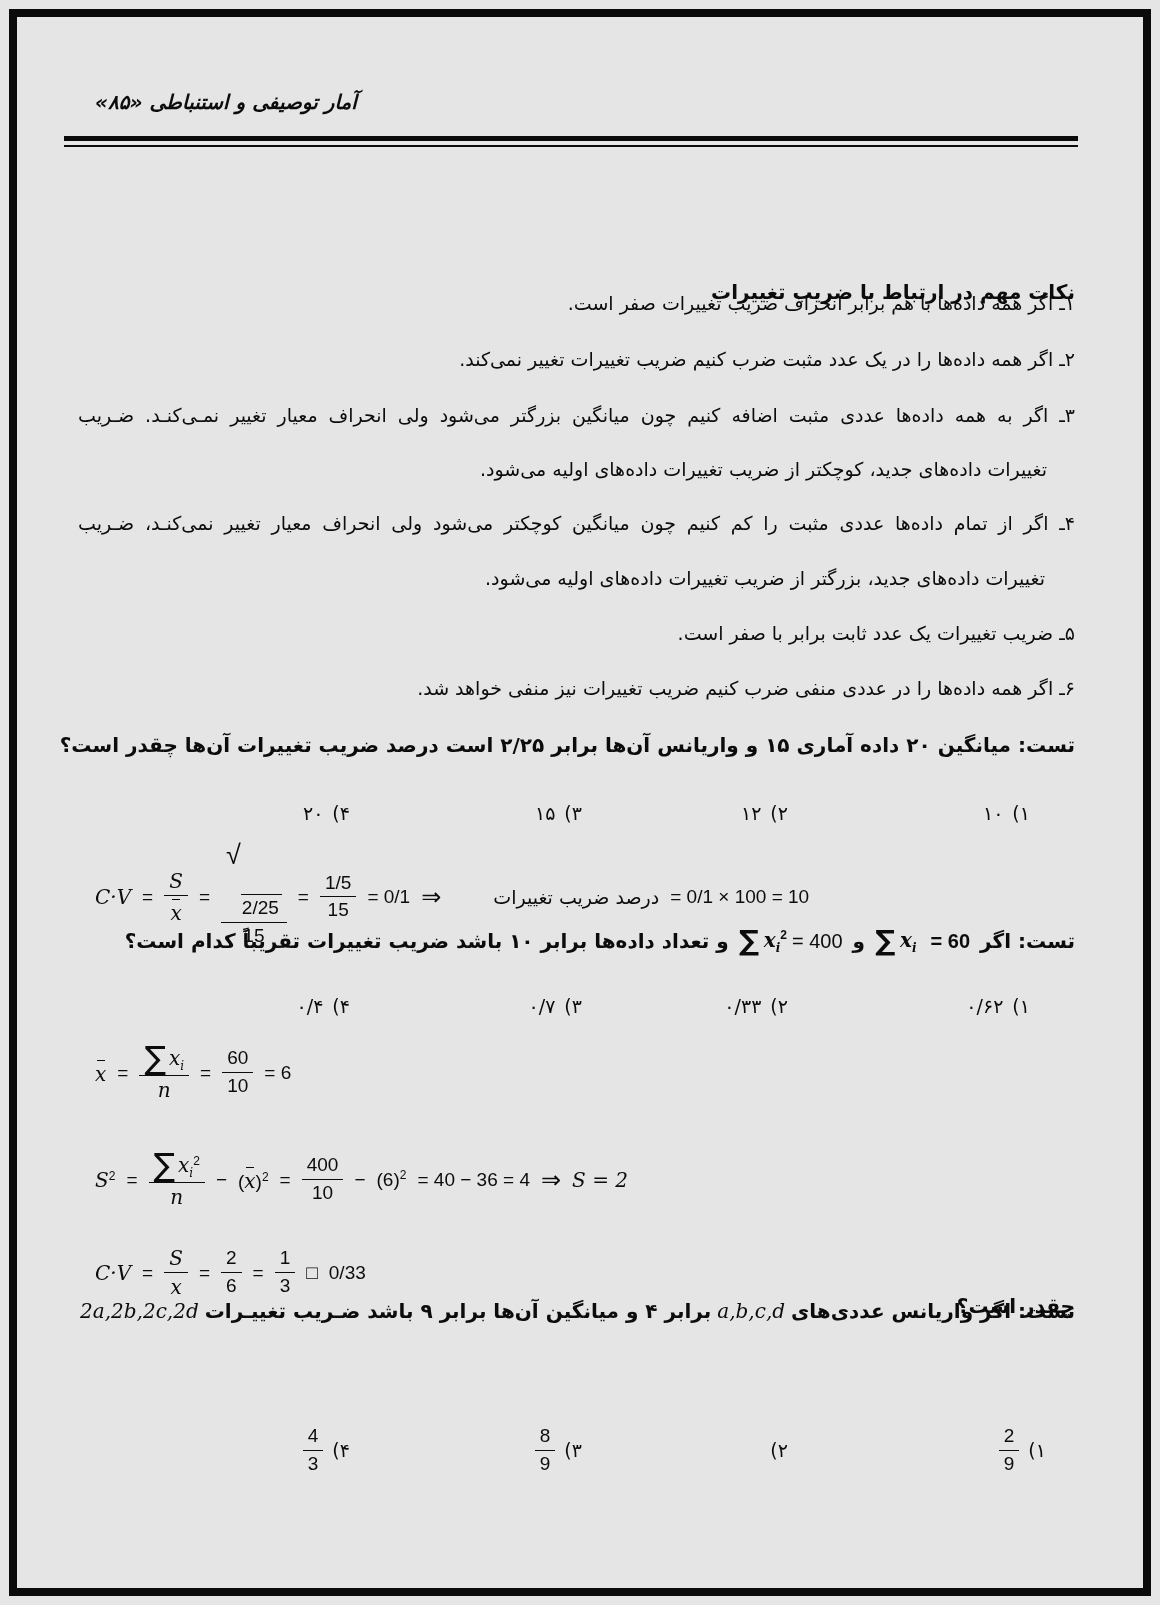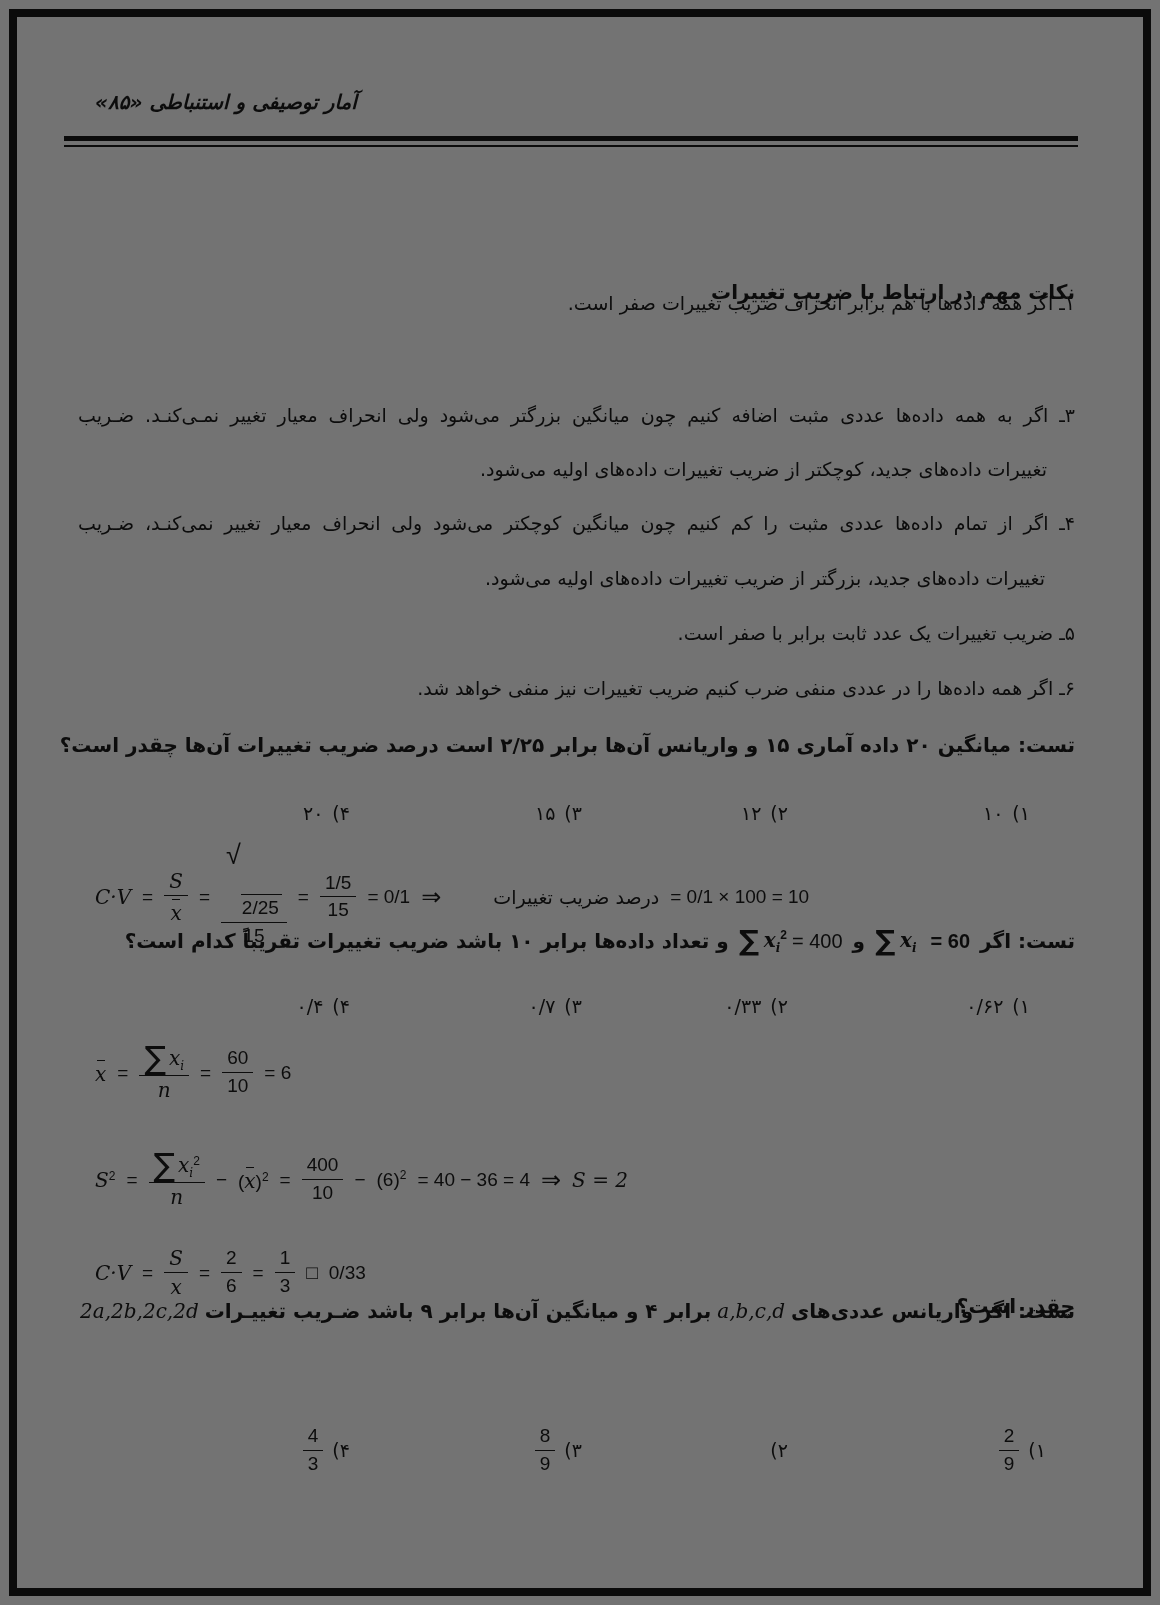--- a/index.html
+++ b/index.html
@@ -1,17 +1,17 @@
 <!DOCTYPE html>
 <html lang="fa"><head>
 <meta charset="utf-8">
 <style>
   html,body{margin:0;padding:0;background:#ffffff;}
   .page{
-    position:relative;width:1160px;height:1605px;background:#737373;
+    position:relative;width:1160px;height:1605px;background:#e5e5e5;
     color:#0c0c0c;font-family:"DejaVu Sans",sans-serif;overflow:hidden;
   }
   .frame{position:absolute;inset:9px;border:8px solid #0b0b0b;pointer-events:none;}
 
   .hdr{
     position:absolute;top:90px;left:95px;direction:rtl;white-space:nowrap;
     font-size:20px;font-weight:bold;font-style:italic;
   }
   .rule{
     position:absolute;top:136px;left:64px;right:82px;height:4px;
@@ -66,20 +66,21 @@
 <body>
 
 <div class="page">
   <div class="frame"></div>
 
   <div class="hdr">آمار توصیفی و استنباطی «۸۵»</div>
   <div class="rule"></div>
 
   <div class="fa fa-r b" style="top:230px;font-size:20px;">نکات مهم در ارتباط با ضریب تغییرات</div>
   <div class="fa fa-r" style="top:290px;">۱ـ اگر همه داده‌ها با هم برابر انحراف ضریب تغییرات صفر است.</div>
+  <div class="fa fa-r" style="top:346px;">۲ـ اگر همه داده‌ها را در یک عدد مثبت ضرب کنیم ضریب تغییرات تغییر نمی‌کند.</div>
   <div class="fa just" style="top:402px;">۳ـ اگر به همه داده‌ها عددی مثبت اضافه کنیم چون میانگین بزرگتر می‌شود ولی انحراف معیار تغییر نمـی‌کنـد. ضـریب</div>
   <div class="fa" style="top:456px;right:113px;">تغییرات داده‌های جدید، کوچکتر از ضریب تغییرات داده‌های اولیه می‌شود.</div>
   <div class="fa just" style="top:510px;">۴ـ اگر از تمام داده‌ها عددی مثبت را کم کنیم چون میانگین کوچکتر می‌شود ولی انحراف معیار تغییر نمی‌کنـد، ضـریب</div>
   <div class="fa" style="top:565px;right:115px;">تغییرات داده‌های جدید، بزرگتر از ضریب تغییرات داده‌های اولیه می‌شود.</div>
   <div class="fa fa-r" style="top:620px;">۵ـ ضریب تغییرات یک عدد ثابت برابر با صفر است.</div>
   <div class="fa fa-r" style="top:675px;text-align:center;">۶ـ اگر همه داده‌ها را در عددی منفی ضرب کنیم ضریب تغییرات نیز منفی خواهد شد.</div>
 
   <div class="fa fa-r q" style="top:731px;">تست: میانگین ۲۰ داده آماری ۱۵ و واریانس آن‌ها برابر ۲/۲۵ است درصد ضریب تغییرات آن‌ها چقدر است؟</div>
 
   <div class="optrow" style="top:802px;">

